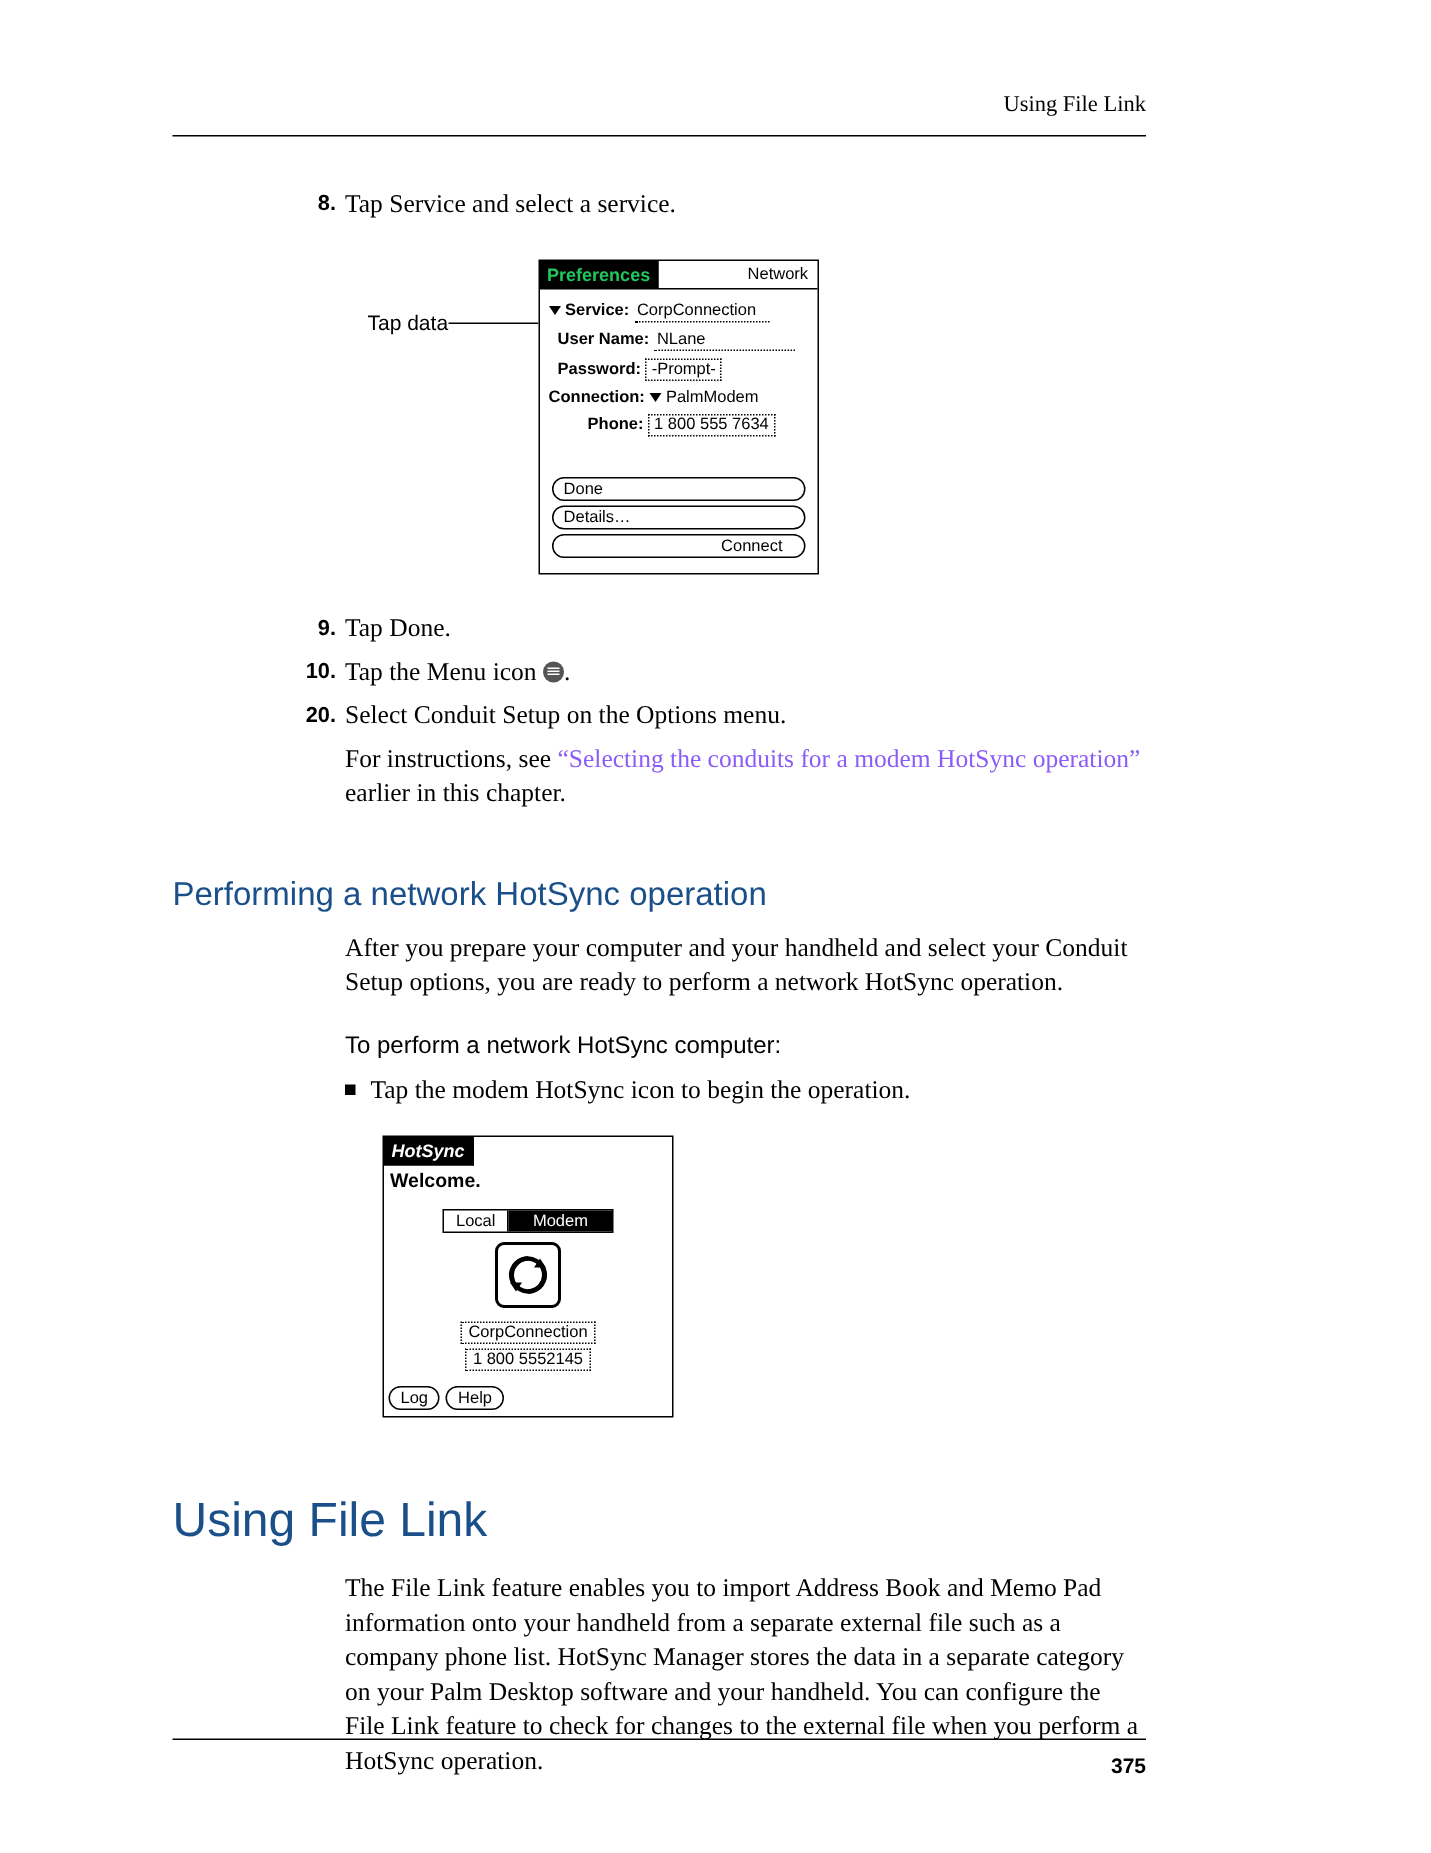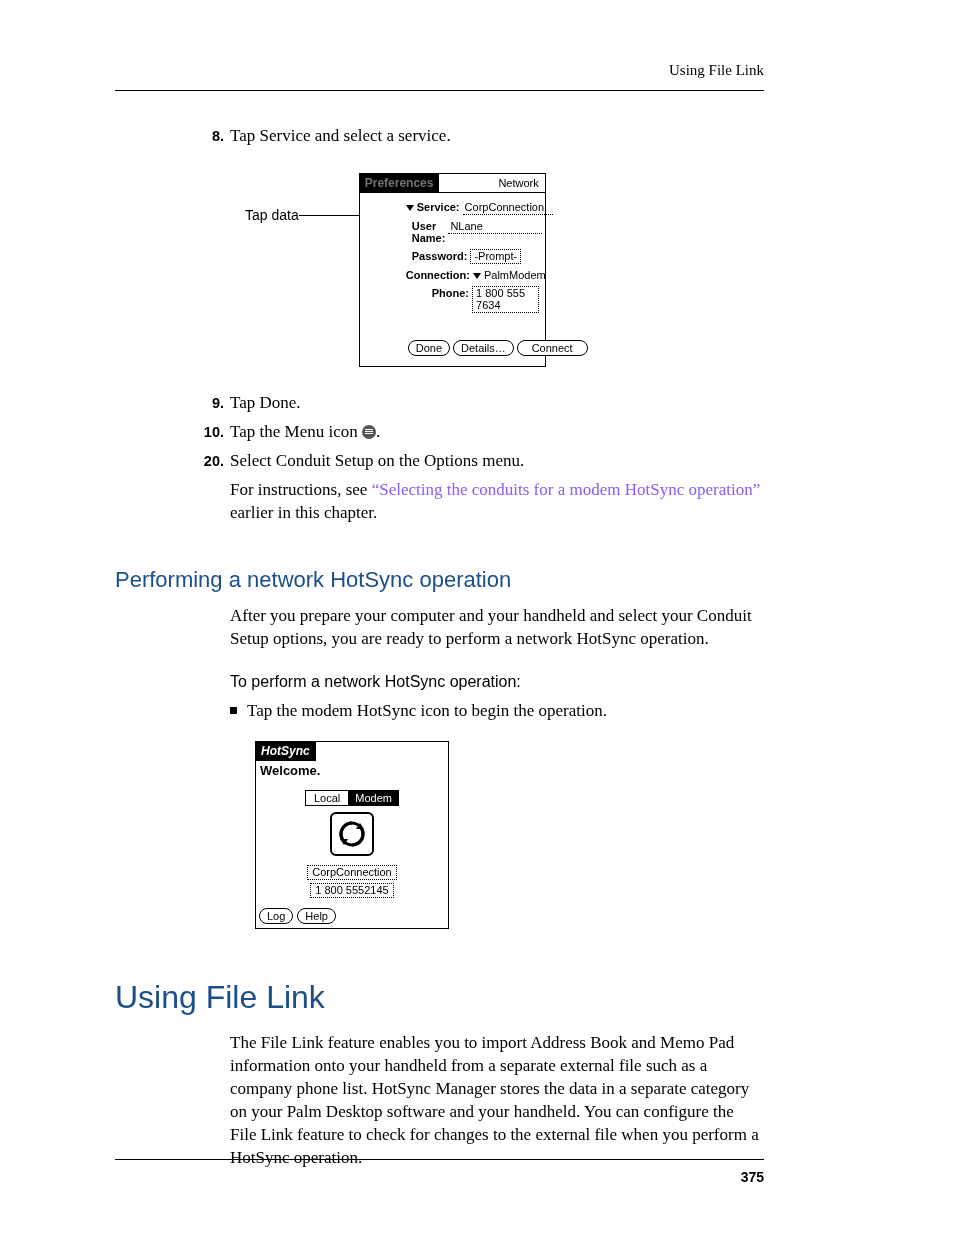--- a/index.html
+++ b/index.html
@@ -87,40 +87,39 @@
   }
   .prefs-titlebar {
     display: flex;
     justify-content: space-between;
     align-items: center;
     border-bottom: 1px solid #000;
   }
   .prefs-title {
     display: inline-block;
     background: #000;
-    color: #737373;
+    color: #22c55e;
     font-weight: bold;
     padding: 2px 5px;
     border-right: 1px solid #000;
     font-size: 12px;
   }
   .prefs-category {
     padding-right: 6px;
     font-size: 11px;
   }
   .prefs-body {
     padding: 8px 6px 6px 6px;
-    margin-left: 40px;
   }
   .prefs-row { margin-bottom: 5px; display:flex; align-items:baseline; }
   .prefs-label { font-weight: bold; font-size:11px; }
   .dotted { border-bottom: 1px dotted #000; padding: 0 2px 1px 2px; display:inline-block; }
   .dotted-box { border: 1px dotted #000; padding: 0 3px 1px 3px; display:inline-block; }
   .dd { display:inline-block; width:0; height:0; border-left:4px solid transparent; border-right:4px solid transparent; border-top:6px solid #000; margin-right:3px; vertical-align:middle; }
-  .prefs-buttons { display:flex; gap:3px; padding:4px 2px; border-top:1px solid #fff; margin-top:22px;}
+  .prefs-buttons { display:flex; gap:3px; padding:4px 2px; border-top:1px solid #fff; margin-top:22px;flex-direction:column;}
   .pill-btn {
     border: 1px solid #000;
     border-radius: 9px;
     padding: 1px 7px;
     font-size: 11px;
     background: #fff;
     white-space: nowrap;
   }
   
   .h2 {
@@ -162,21 +161,21 @@
     border: 1px solid #000;
     font-family: Arial, Helvetica, sans-serif;
     font-size: 11px;
   }
   .hs-titlebar { }
   .hs-title { display:inline-block; background:#000; color:#fff; font-weight:bold; padding:2px 5px; font-size:12px; border-right:1px solid #000; border-bottom:1px solid #000;font-style:italic;}
   .hs-welcome { font-weight:bold; padding:2px 4px; font-size:13px; }
   .hs-center { text-align:center; padding: 10px 0 6px 0; }
   .tabset { display:inline-flex; border:1px solid #000; font-size:11px; }
   .tab-a { padding:1px 8px; border-right:1px solid #000; }
-  .tab-b { padding:1px 6px; background:#000; color:#fff; }
+  .tab-b { padding:1px 16px; background:#000; color:#fff; }
   .hs-iconbox { width:40px; height:40px; border:2px solid #000; border-radius:6px; margin:6px auto 6px auto; display:flex; align-items:center; justify-content:center; }
   .hs-iconbox svg { display:block; }
   .dotbox { border:1px dotted #000; display:inline-block; padding:0 4px 1px 4px; font-size:11px; margin-top:3px; }
   .hs-buttons { display:flex; gap:4px; padding:4px 3px; }
   
   .h1 {
     font-family: "Arial Narrow", Arial, sans-serif;
     font-size: 32px;
     color: #1a4f8a;
     font-weight: normal;
@@ -256,21 +255,21 @@
             <span class="dd"></span>
             <span>PalmModem</span>
           </div>
           <div class="prefs-row" style="padding-left:26px;">
             <span class="prefs-label">Phone:</span>&nbsp;
             <span class="dotted-box">1 800 555 7634</span>
           </div>
           <div class="prefs-buttons">
             <span class="pill-btn">Done</span>
             <span class="pill-btn">Details…</span>
-            <span class="pill-btn" style="padding-left:14px;padding-right:14px;">Connect</span>
+            <span class="pill-btn" style="padding-left:14px;padding-right:14px;text-align:right;">Connect</span>
           </div>
         </div>
       </div>
     </div>
 
     <div class="step-row">
       <div class="step-num">9.</div>
       <div class="step-body">Tap Done.</div>
     </div>
 
@@ -287,21 +286,21 @@
         <p>Select Conduit Setup on the Options menu.</p>
         <p>
           <span>For instructions, see </span><span class="link">“Selecting the conduits for a modem HotSync operation”</span><span> earlier in this chapter.</span>
         </p>
       </div>
     </div>
 
     <div class="h2 h2a">Performing a network HotSync operation</div>
     <div class="body-indent">
       <p>After you prepare your computer and your handheld and select your Conduit Setup options, you are ready to perform a network HotSync operation.</p>
-      <div class="proc-title">To perform a network HotSync operation:</div>
+      <div class="proc-title">To perform a network HotSync computer:</div>
       <div class="bullet-row">
         <div class="bullet-sq"></div>
         <div>Tap the modem HotSync icon to begin the operation.</div>
       </div>
     </div>
 
     <div class="fig2">
       <div class="hs-titlebar"><span class="hs-title">HotSync</span></div>
       <div class="hs-welcome">Welcome.</div>
       <div class="hs-center">

